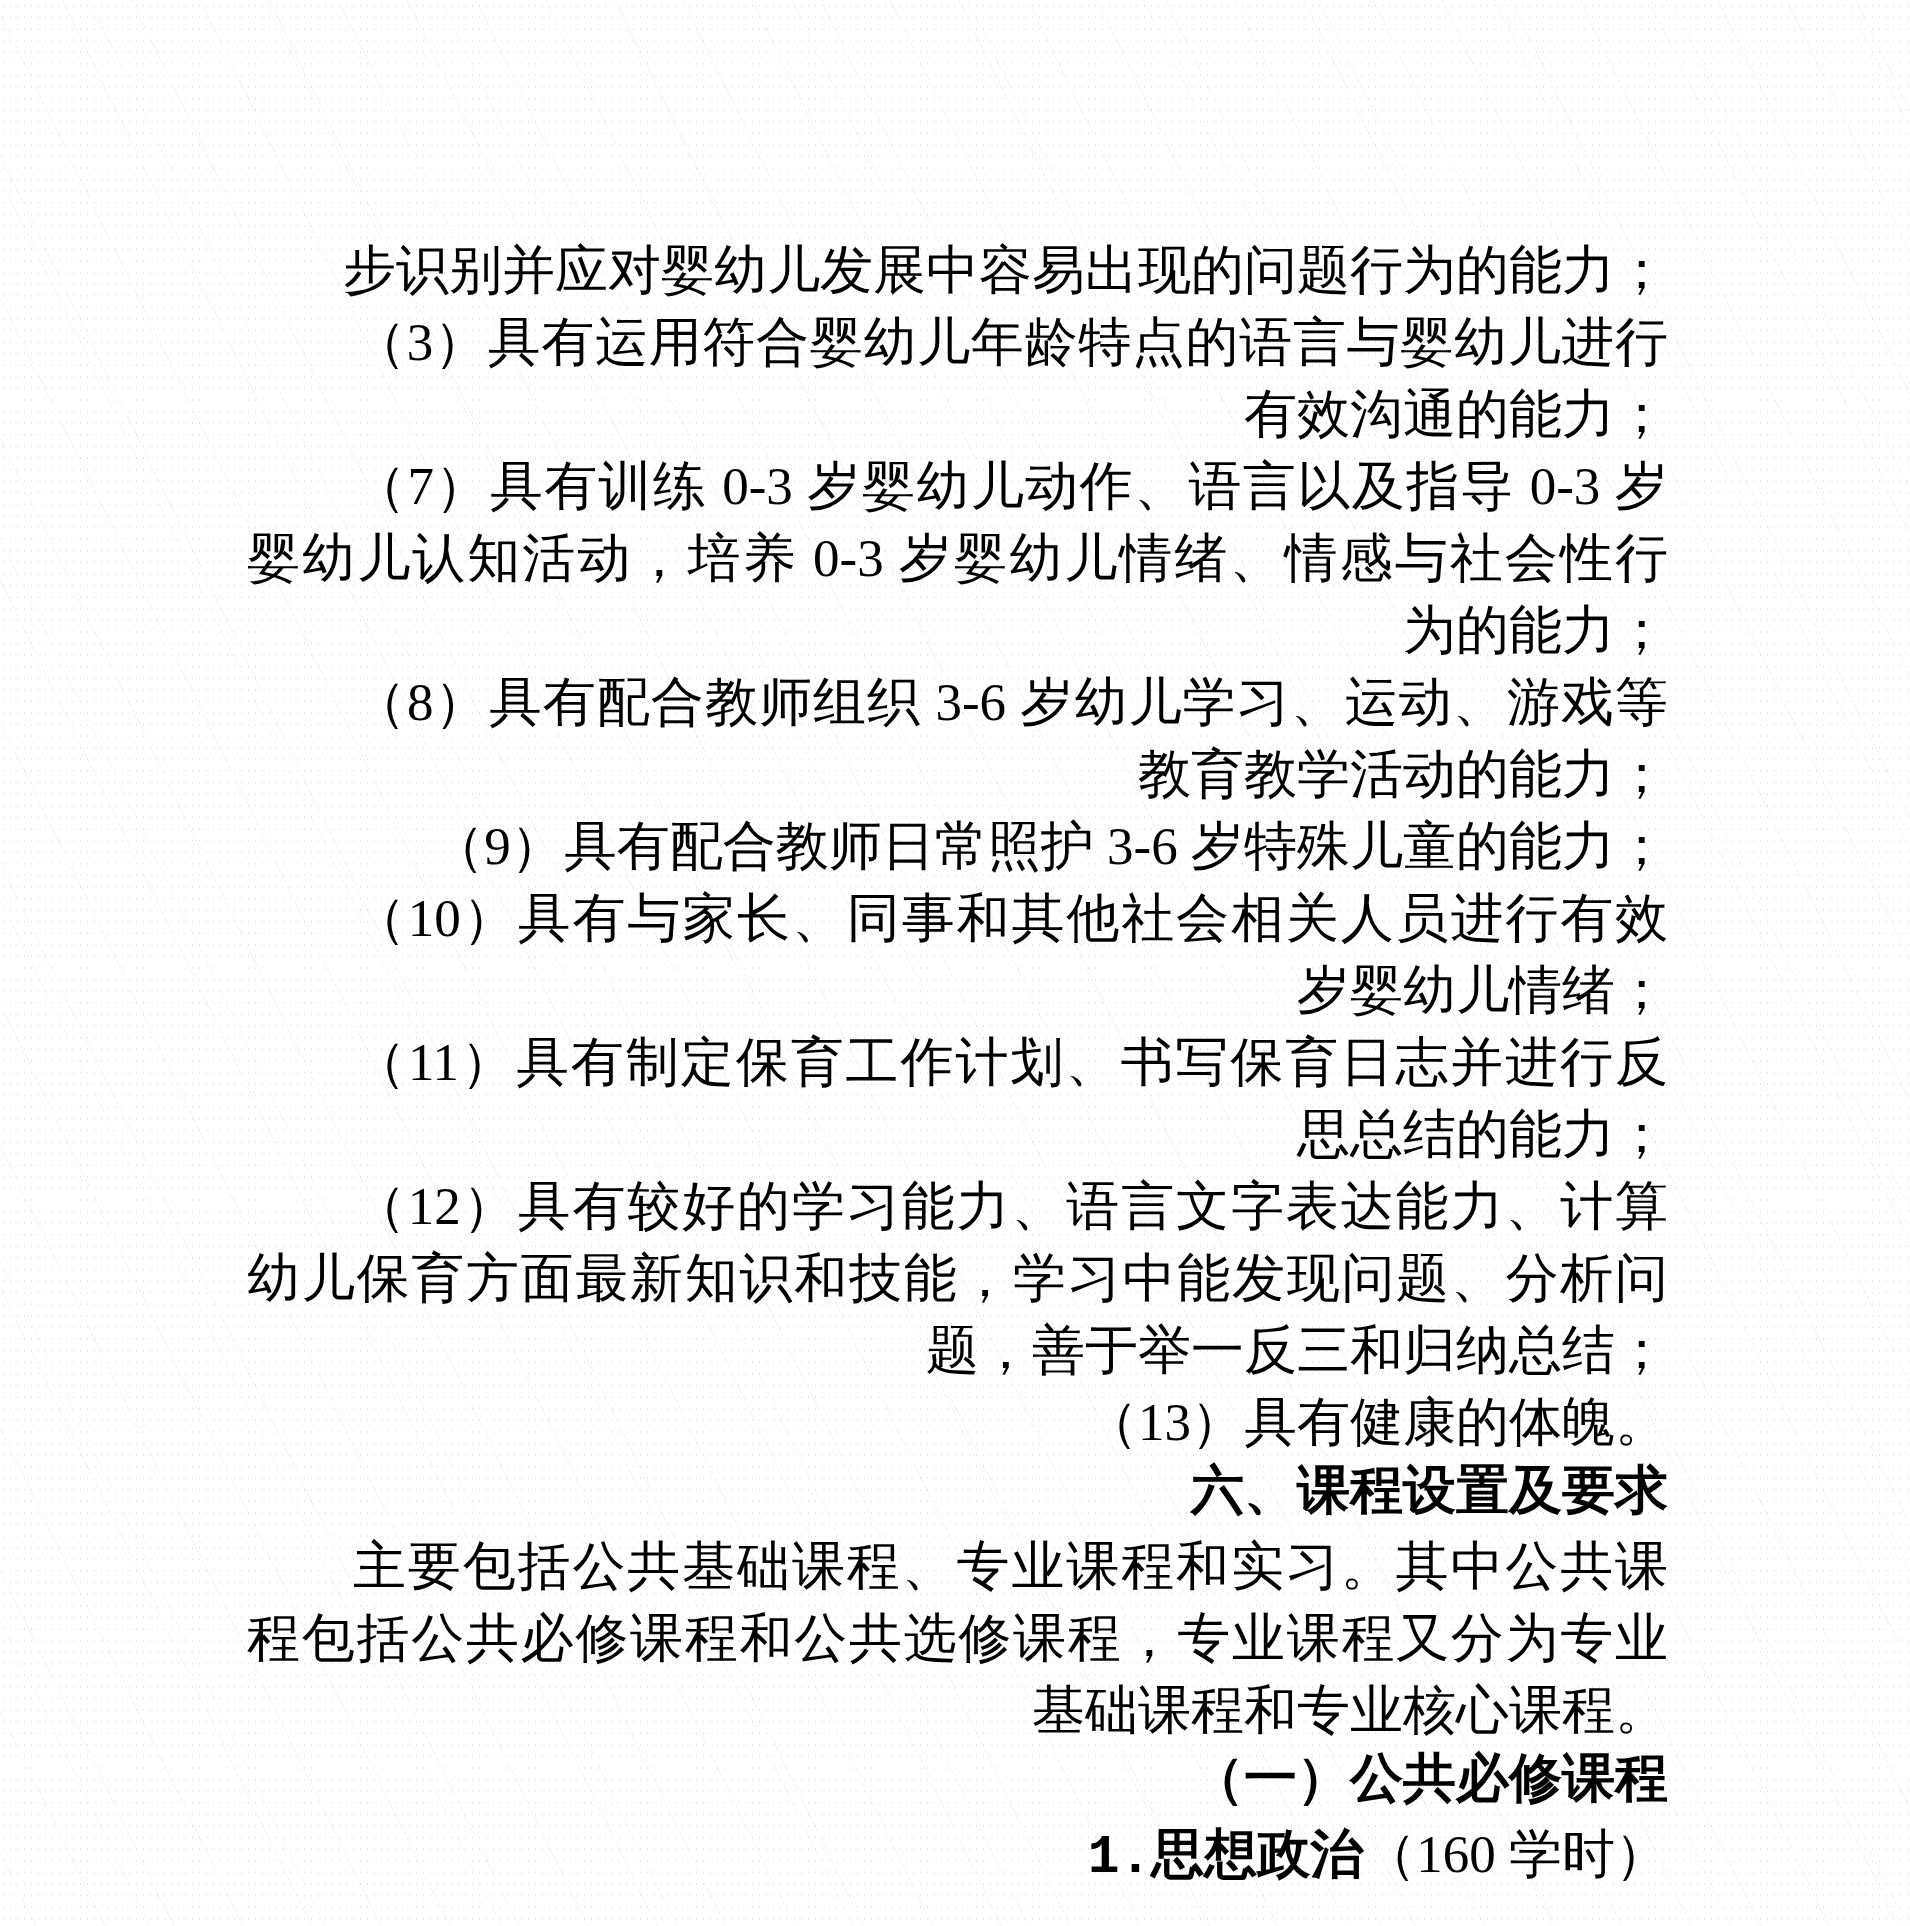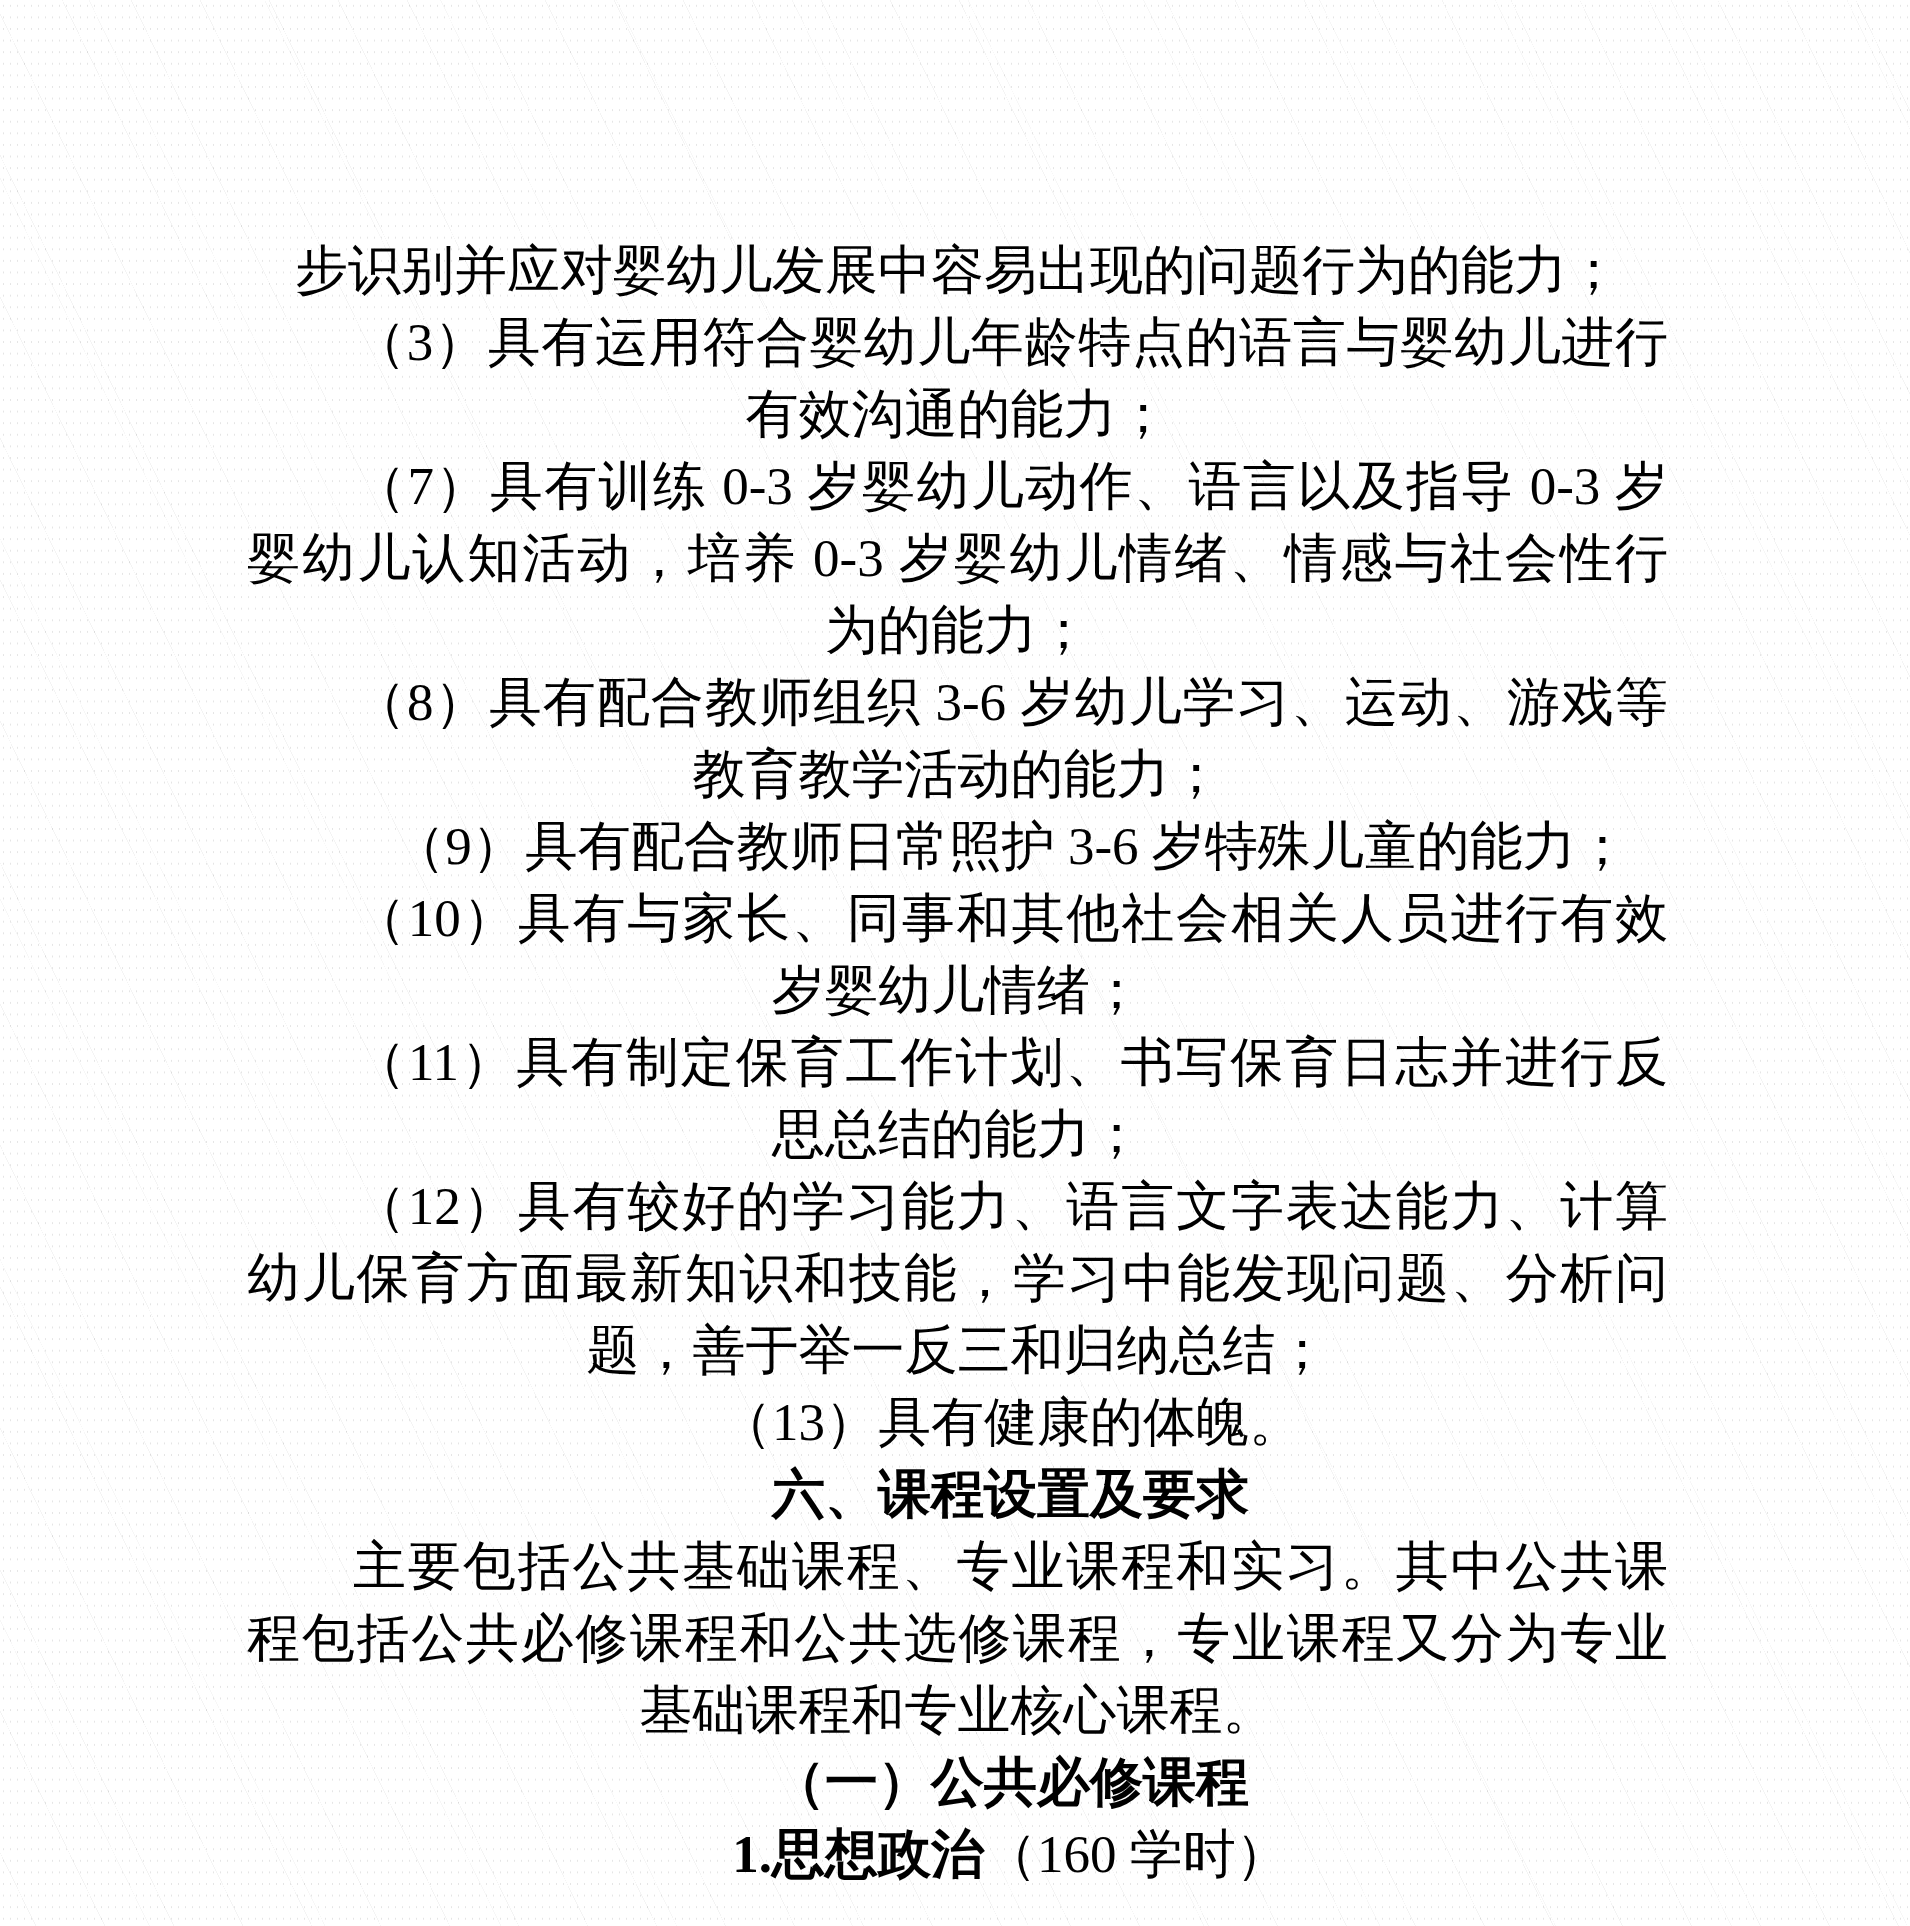--- a/index.html
+++ b/index.html
@@ -25,25 +25,25 @@
       repeating-linear-gradient(64deg, rgba(0,0,0,0.03) 0 0.8px, transparent 0.8px 158px);
     pointer-events: none;
   }
   .doc-body {
     position: absolute;
     left: 247px; top: 234px; width: 1421px;
     font-size: 53px;
     line-height: 72px;
     letter-spacing: 0;
   }
-  .line { text-align: center; }
+  .line { text-align: right; }
   .line.full { text-align: justify; text-align-last: justify; text-justify: inter-character; }
   .line.indent { text-indent: 2em; }
   .line.bold, .line .bold {
-    font-family: Liberation Serif, serif;
+    font-family: Liberation Mono, monospace;
     font-weight: 700;
   }
 </style>
 </head>
 <body>
 
 <div class="bg-dots"></div>
 <div class="bg-diag"></div>
 
 <div class="doc-body">

